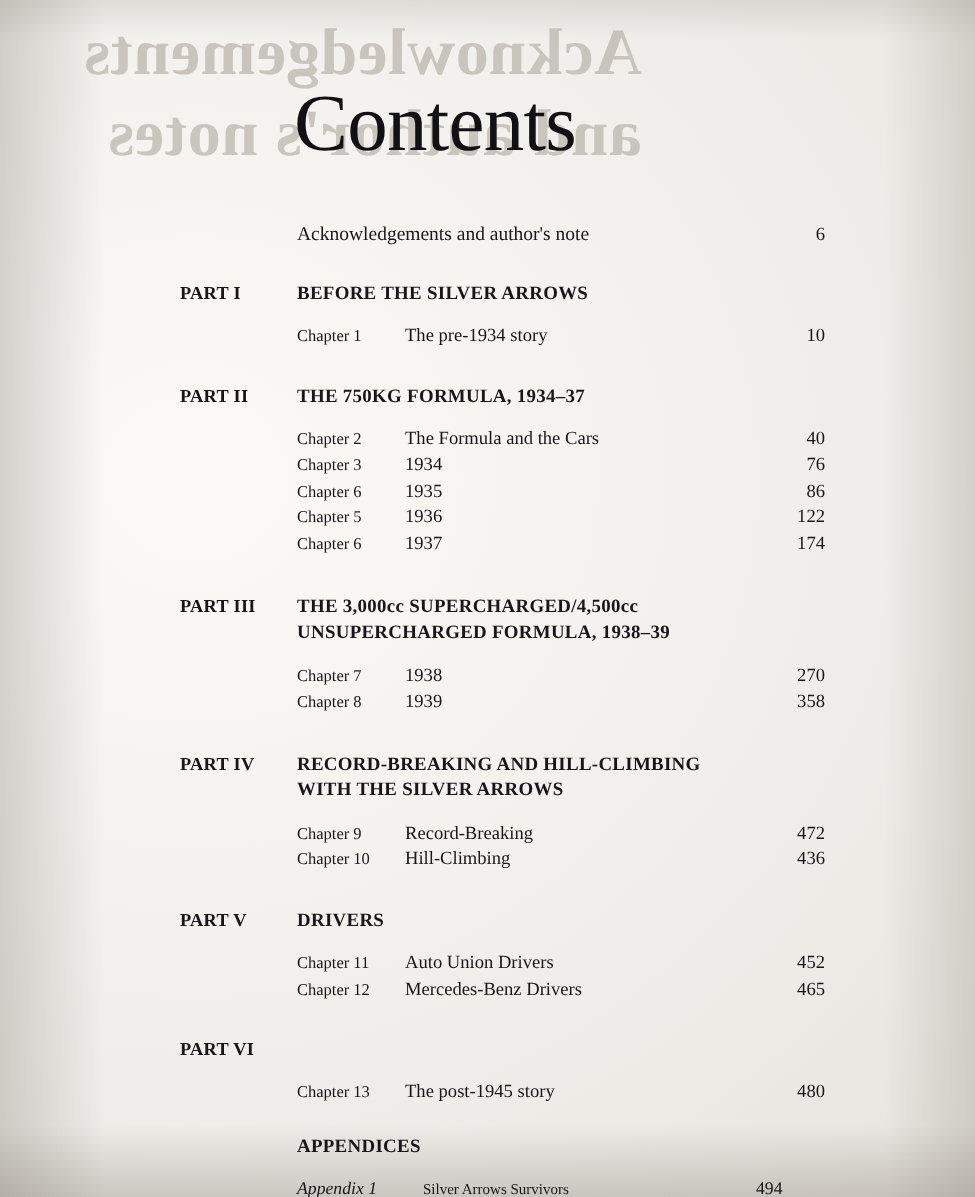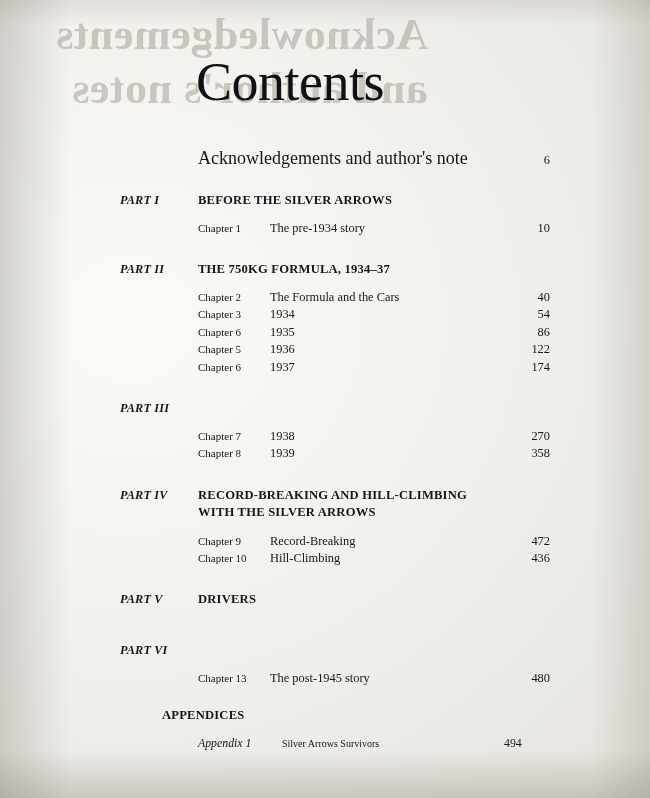--- a/index.html
+++ b/index.html
@@ -90,21 +90,20 @@
     display: flex;
     align-items: baseline;
     width: 100%;
   }
   .part-col {
     width: 78px;
     flex: 0 0 78px;
     font-weight: bold;
     font-size: 12.2px;
     letter-spacing: 0.2px;
-    font-style: italic;
   }
   .head-col {
     flex: 1 1 auto;
     font-weight: bold;
     font-size: 12.6px;
     letter-spacing: 0.2px;
   }
   .head-col.wrap2 { line-height: 1.35; }
 
   .chap-label {
@@ -130,27 +129,27 @@
     display: flex;
     align-items: baseline;
     line-height: 1.42;
   }
   .intro-row {
     display: flex;
     align-items: baseline;
     margin-left: 78px;
     width: 352px;
   }
-  .intro-row .txt { flex: 1 1 auto; font-size: 18px; }
+  .intro-row .txt { flex: 1 1 auto; font-size: 13px; }
   .sp-12 { height: 12px; }
   .sp-20 { height: 20px; }
   .sp-24 { height: 24px; }
 
   .appendices-head {
-    margin-left: 42px;
+    margin-left: 78px;
     font-weight: bold;
     font-size: 12.6px;
     letter-spacing: 0.2px;
   }
   .appx-label {
     width: 84px;
     flex: 0 0 84px;
     font-size: 11.8px;
     font-style: italic;
   }
@@ -217,21 +216,21 @@
     <div class="sp-12"></div>
     <div class="indent-chapters">
       <div class="chapter-row">
         <div class="chap-label">Chapter 2</div>
         <div class="chap-title">The Formula and the Cars</div>
         <div class="page-num">40</div>
       </div>
       <div class="chapter-row">
         <div class="chap-label">Chapter 3</div>
         <div class="chap-title">1934</div>
-        <div class="page-num">54</div>
+        <div class="page-num">76</div>
       </div>
       <div class="chapter-row">
         <div class="chap-label">Chapter 6</div>
         <div class="chap-title">1935</div>
         <div class="page-num">86</div>
       </div>
       <div class="chapter-row">
         <div class="chap-label">Chapter 5</div>
         <div class="chap-title">1936</div>
         <div class="page-num">122</div>
@@ -240,20 +239,24 @@
         <div class="chap-label">Chapter 6</div>
         <div class="chap-title">1937</div>
         <div class="page-num">174</div>
       </div>
     </div>
 
     <div class="sp-24"></div>
 
     <div class="row">
       <div class="part-col">PART III</div>
+      <div class="head-col wrap2">
+        <div>THE 3,000cc SUPERCHARGED/4,500cc</div>
+        <div>UNSUPERCHARGED FORMULA, 1938–39</div>
+      </div>
     </div>
     <div class="sp-12"></div>
     <div class="indent-chapters">
       <div class="chapter-row">
         <div class="chap-label">Chapter 7</div>
         <div class="chap-title">1938</div>
         <div class="page-num">270</div>
       </div>
       <div class="chapter-row">
         <div class="chap-label">Chapter 8</div>
@@ -285,20 +288,32 @@
       </div>
     </div>
 
     <div class="sp-24"></div>
 
     <div class="row">
       <div class="part-col">PART V</div>
       <div class="head-col">DRIVERS</div>
     </div>
     <div class="sp-12"></div>
+    <div class="indent-chapters">
+      <div class="chapter-row">
+        <div class="chap-label">Chapter 11</div>
+        <div class="chap-title">Auto Union Drivers</div>
+        <div class="page-num">452</div>
+      </div>
+      <div class="chapter-row">
+        <div class="chap-label">Chapter 12</div>
+        <div class="chap-title">Mercedes-Benz Drivers</div>
+        <div class="page-num">465</div>
+      </div>
+    </div>
 
     <div class="sp-24"></div>
 
     <div class="row">
       <div class="part-col">PART VI</div>
     </div>
     <div class="sp-12"></div>
     <div class="indent-chapters">
       <div class="chapter-row">
         <div class="chap-label">Chapter 13</div>

